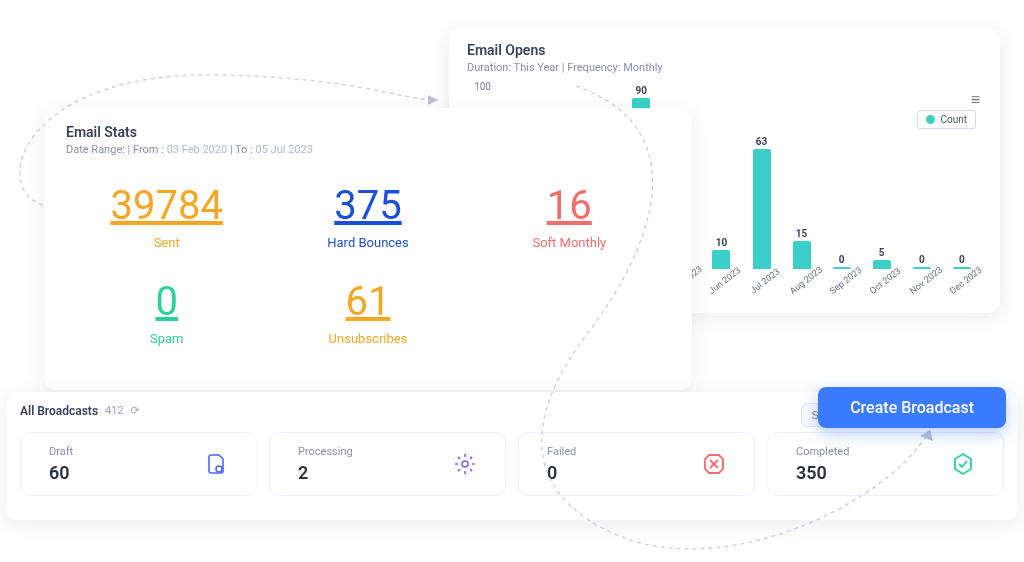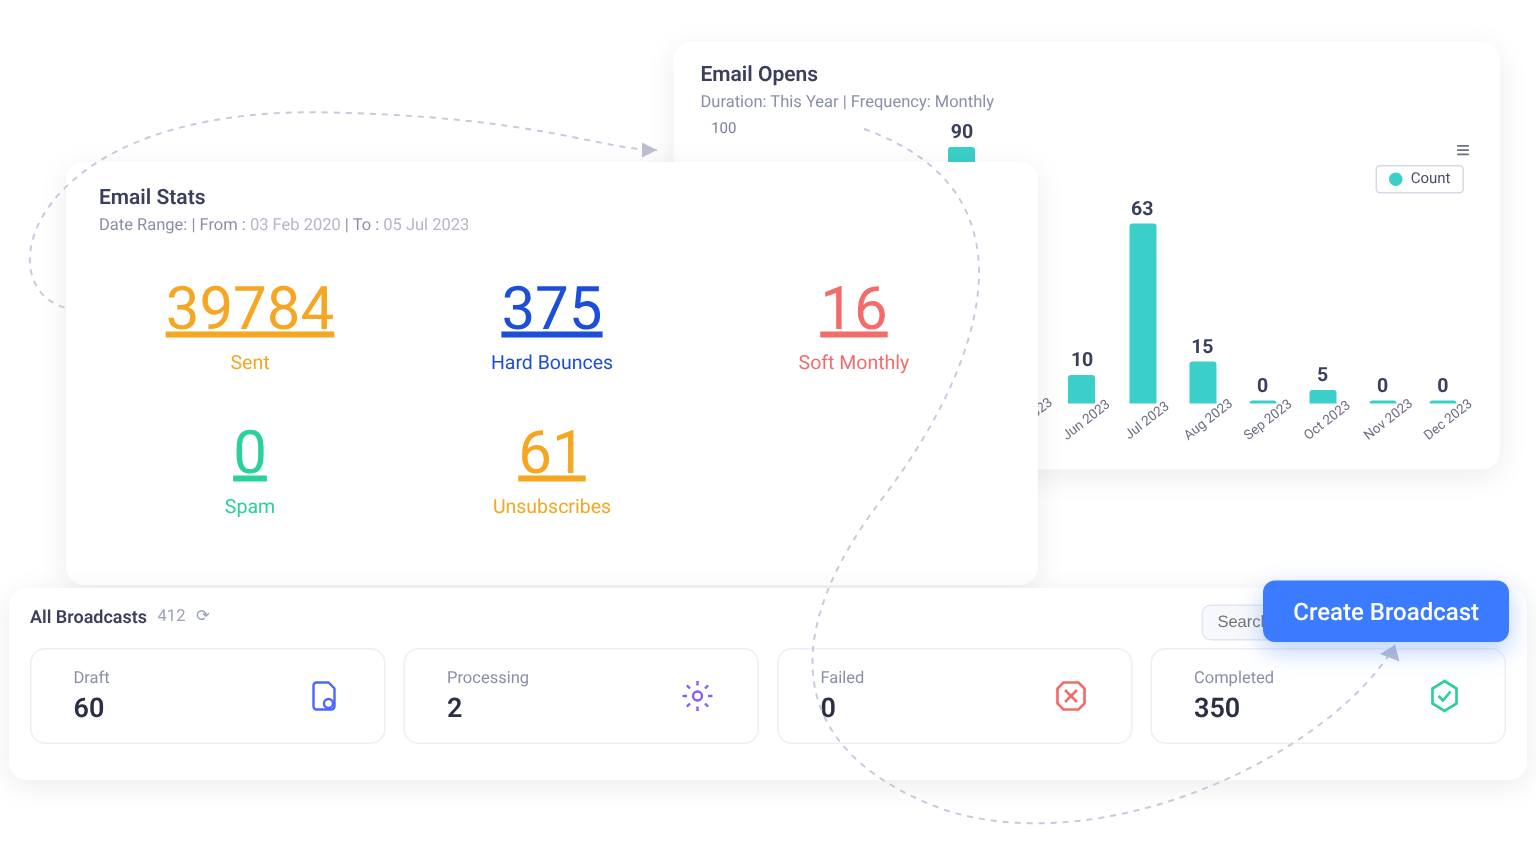--- a/index.html
+++ b/index.html
@@ -29,21 +29,21 @@
   border: 1px solid #d6d9e4; border-radius: 3px;
   padding: 3px 8px; font-size: 10px; color: #4a4f6b;
   display: flex; align-items: center; gap: 5px;
 }
 .legend .sw { width: 9px; height: 9px; border-radius: 50%; background: #3ad0c9; }
 .chart-area { position: absolute; left: 18px; right: 18px; top: 58px; bottom: 14px; }
 .y-axis { position: absolute; left: 0; top: 0; bottom: 30px; width: 28px; font-size: 10px; color: #7a7f99; }
 .y-tick { position: absolute; right: 4px; transform: translateY(-50%); }
 .bars { position: absolute; left: 34px; right: 0; top: 0; bottom: 30px; display: flex; align-items: flex-end; justify-content: space-around; }
 .bar-col { display: flex; flex-direction: column; align-items: center; width: 36px; }
-.bar-label { font-size: 13px; font-weight: 700; color: #3a3f5c; margin-bottom: 2px; }
+.bar-label { font-size: 10px; font-weight: 700; color: #3a3f5c; margin-bottom: 2px; }
 .bar-rect { width: 18px; background: #3ad0c9; border-radius: 2px 2px 0 0; }
 .x-labels { position: absolute; left: 34px; right: 0; bottom: 0; height: 30px; display: flex; justify-content: space-around; }
 .x-label { font-size: 9px; color: #6b6f85; width: 36px; text-align: center; transform: rotate(-38deg); transform-origin: top center; margin-top: 8px; white-space: nowrap; }
 
 .stats-card {
   top: 108px; left: 44px; width: 648px; height: 282px;
   padding: 16px 22px;
 }
 .stats-title { font-size: 14px; font-weight: 600; color: #3a3f5c; }
 .stats-sub { font-size: 11px; color: #8a8fa8; margin-top: 3px; }
@@ -74,21 +74,21 @@
 .ad-btn { border: 1px solid #e3e6f0; border-radius: 6px; height: 26px; padding: 0 8px; display: flex; align-items: center; color: #4a67ff; background: #fff; font-size: 11px; }
 .status-row { display: grid; grid-template-columns: repeat(4, 1fr); gap: 12px; margin-top: 14px; }
 .status-tile { border: 1px solid #edeff6; border-radius: 10px; padding: 12px 28px; display: flex; justify-content: space-between; align-items: center; }
 .status-tile .t-lbl { font-size: 11px; color: #8a8fa8; }
 .status-tile .t-num { font-size: 18px; font-weight: 600; color: #2b2f45; margin-top: 4px; }
 .status-tile .t-ic { width: 24px; height: 24px; }
 
 .create-btn {
   position: absolute; top: 387px; right: 18px; z-index: 30;
   background: #3a7bff; color: #fff; border-radius: 8px;
-  padding: 11px 20px; font-size: 16px; font-weight: 500;
+  padding: 11px 32px; font-size: 16px; font-weight: 500;
   box-shadow: 0 6px 16px rgba(58,123,255,0.35);
 }
 
 svg.dashed { position: absolute; pointer-events: none; z-index: 1; }
 .arrowhead { fill: #b9bfd1; }
 </style>
 </head>
 <body>
 
 <svg class="dashed" style="top:0;left:0" width="1024" height="562">

